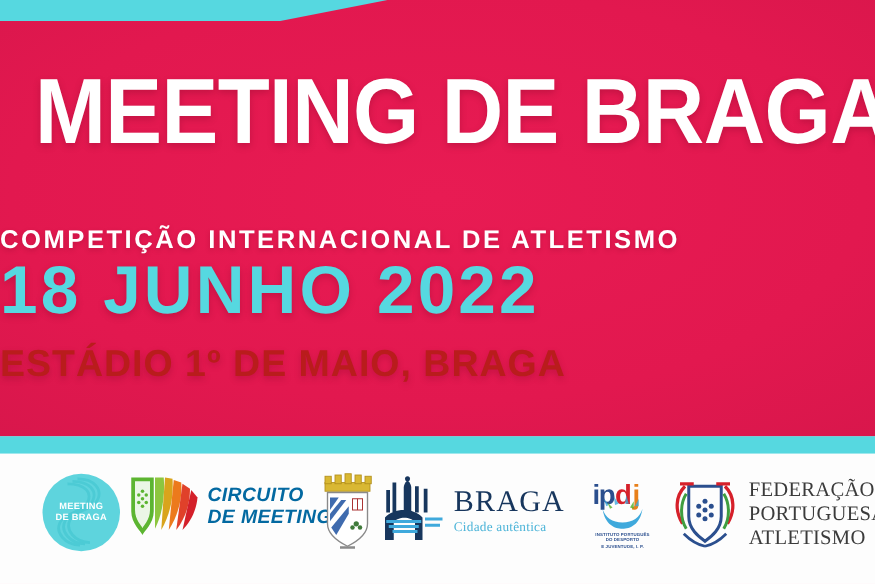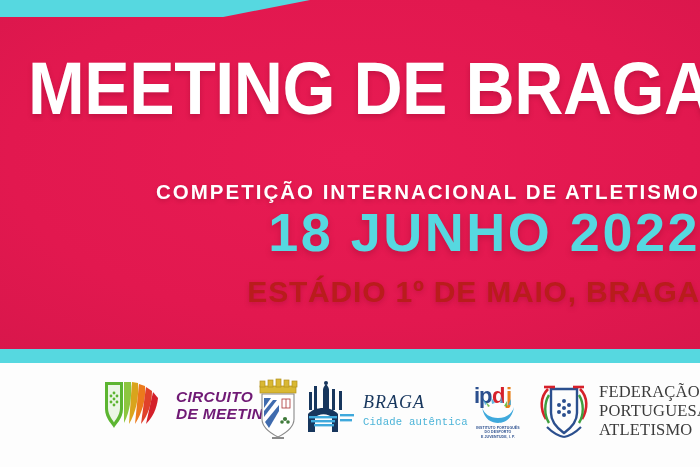--- a/index.html
+++ b/index.html
@@ -39,21 +39,21 @@
     z-index: 2;
   }
 
   
   .content {
     position: absolute;
     left: 0; top: 0;
     width: 700px;
     height: 349px;
     z-index: 3;
-    text-align: right;
+    text-align: left;
   }
 
   .title {
     position: absolute;
     left: 0; top: 50px;
     width: 700px;
     color: #ffffff;
     font-family: "Liberation Sans Narrow", "Liberation Sans", sans-serif;
     font-weight: bold;
     font-size: 74px;
@@ -159,49 +159,48 @@
     font-size: 7.4px;
     line-height: 8.6px;
     letter-spacing: .2px;
     z-index: 2;
   }
 
   
   .cdm { left: 101px; top: 16px; }
   .cdm-mark { width: 62px; height: 52px; }
   .cdm-text {
-    margin-left: 13px;
-    color: #701a75;
+    margin-left: 3px;
+    color: #0369a1;
     font-family: "Liberation Sans", sans-serif;
     font-style: italic;
     font-weight: bold;
     line-height: 17px;
   }
   .cdm-l1 { font-size: 15.5px; letter-spacing: .3px; }
   .cdm-l2 { font-size: 15.5px; letter-spacing: .3px; }
   .cdm-de { }
 
   
   .brg-arms { left: 255px; top: 12px; }
   .brg-city { left: 305px; top: 17px; }
   .brg-city-text {
     margin-left: 6px;
   }
   .brg-name {
     color: #17365d;
     font-family: "Liberation Serif", serif;
     font-weight: normal;
-    font-size: 18px;
+    font-size: 24px;
     line-height: 27px;
     letter-spacing: 1px;
-    font-style: italic;
   }
   .brg-tag {
     color: #4cb4d8;
-    font-family: Liberation Mono, monospace;
+    font-family: Liberation Serif, serif;
     font-size: 10.6px;
     line-height: 13px;
     letter-spacing: .2px;
   }
 
   
   .ipdj { left: 468px; top: 14px; }
   .ipdj-wrap { position: relative; width: 60px; height: 62px; }
   .ipdj-caption {
     position: absolute;
@@ -244,20 +243,35 @@
 
     <div class="venue">ESTÁDIO 1º DE MAIO, BRAGA</div>
 
   </div>
 
   <div class="divider"></div>
 
   <div class="footer">
     <div class="logo-row">
 
+      <div class="logo-group mdb">
+        <div class="mdb-circle">
+          <svg class="mdb-swirl" viewBox="0 0 62 62">
+            <g fill="none" stroke="#3fc3ce" stroke-width="2.2">
+              <path d="M24 6 C38 6 44 14 40 22 C36 30 22 30 18 38 C14 46 22 56 34 56"></path>
+              <path d="M28 4 C42 4 48 13 44 21 C40 29 26 29 22 37 C18 45 26 55 38 55"></path>
+              <path d="M20 8 C34 8 40 15 36 23 C32 31 18 31 14 39 C10 47 18 57 30 57"></path>
+            </g>
+          </svg>
+          <div class="mdb-label">
+            <div>MEETING</div>
+            <div>DE BRAGA</div>
+          </div>
+        </div>
+      </div>
 
       <div class="logo-group cdm">
         <svg class="cdm-mark" viewBox="0 0 62 52">
 
           <path d="M4 3 L22 3 L22 30 C22 40 14 46 13 49 C12 46 4 40 4 30 Z" fill="#5cb531"></path>
           <path d="M7 6 L19 6 L19 29 C19 37 13.5 41.5 13 43.5 C12.5 41.5 7 37 7 29 Z" fill="#ffffff" opacity=".88"></path>
           <g fill="#5cb531">
             <circle cx="13" cy="14" r="1.4"></circle>
             <circle cx="13" cy="20" r="1.4"></circle>
             <circle cx="13" cy="26" r="1.4"></circle>

